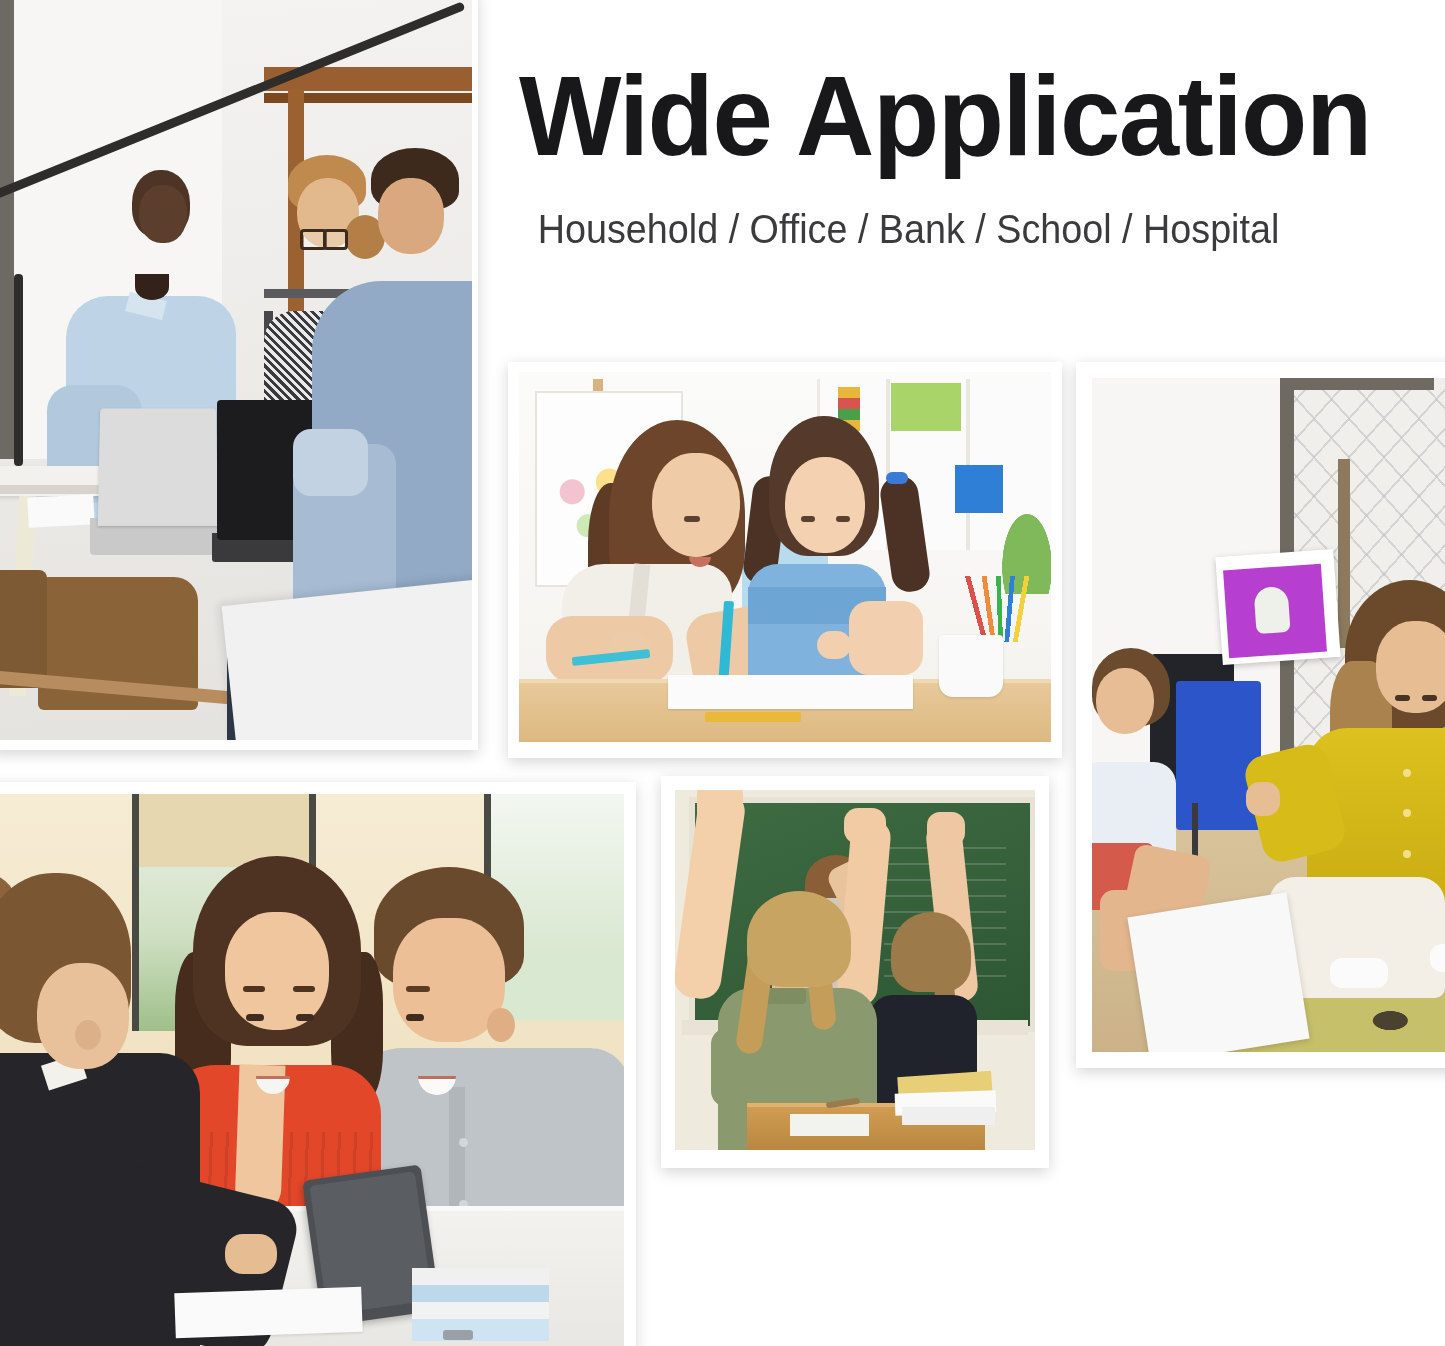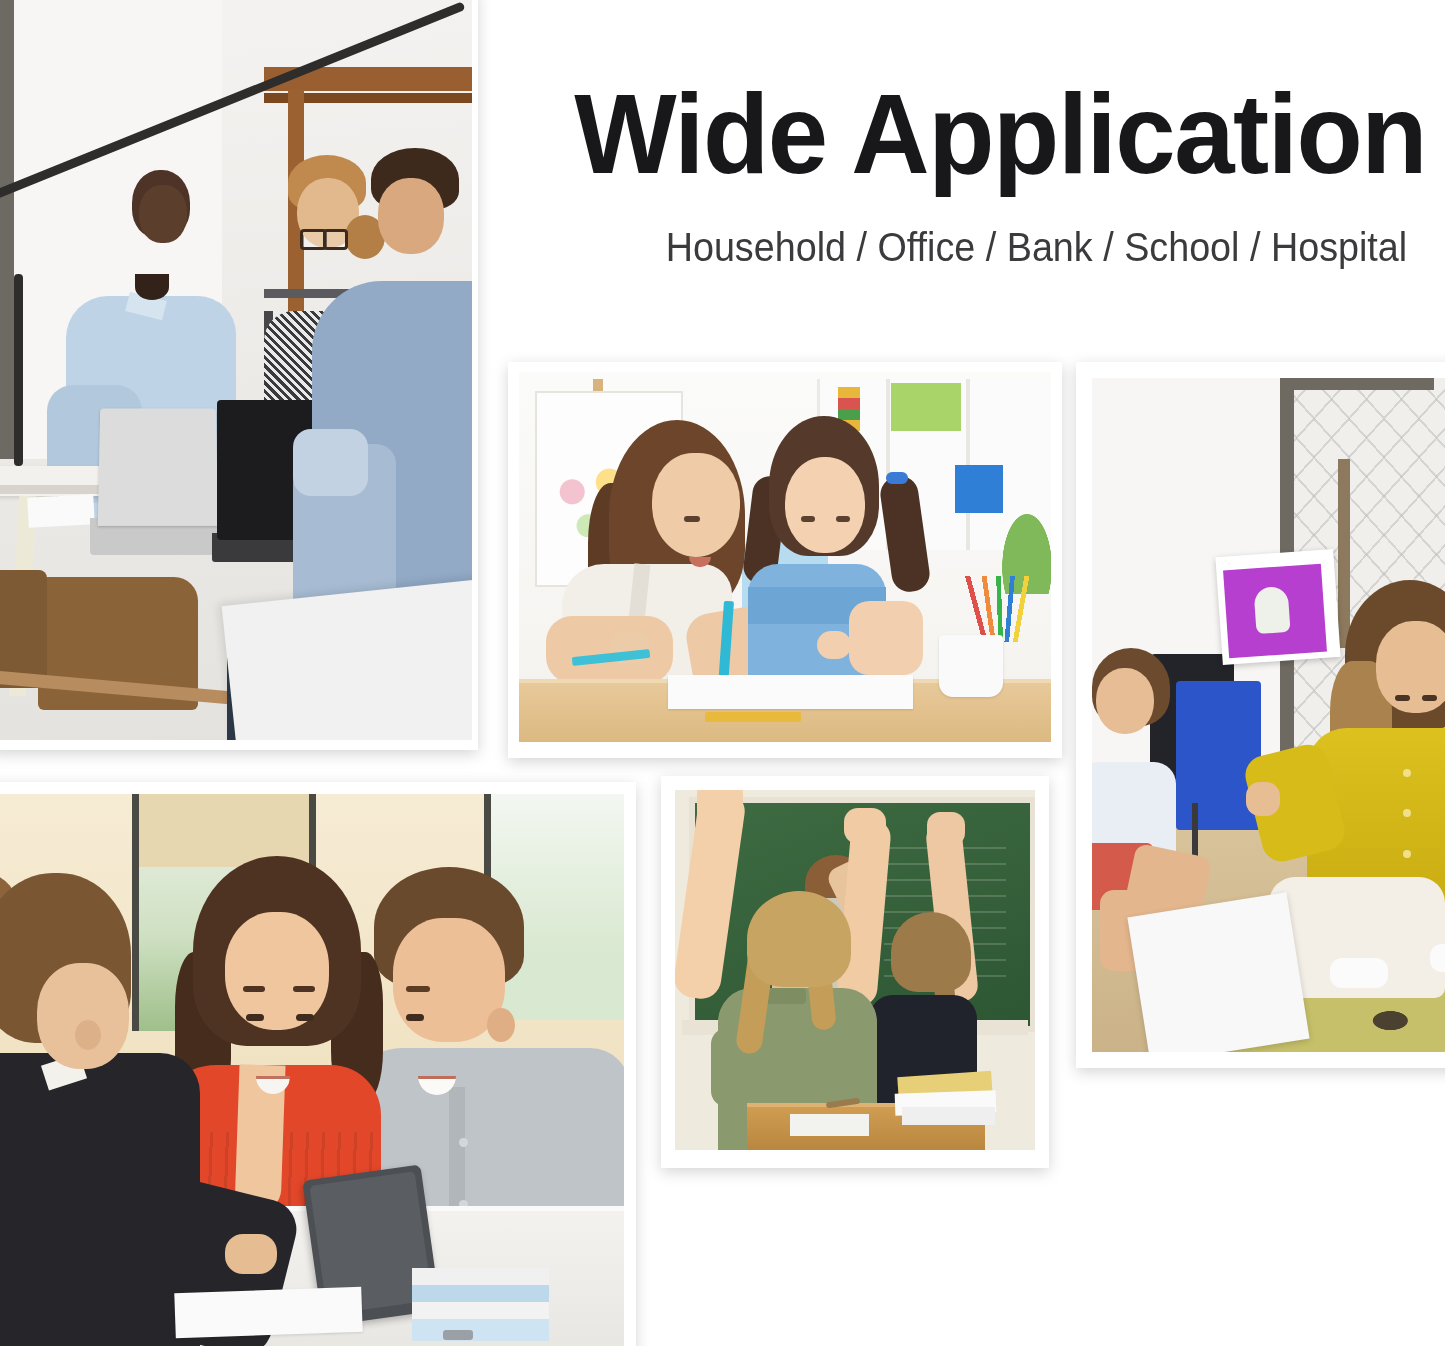--- a/index.html
+++ b/index.html
@@ -12,23 +12,23 @@
     height: 1346px;
     position: relative;
     overflow: hidden;
     font-family: "Liberation Sans", sans-serif;
   }
 
   
   #header-block {
     position: absolute;
     left: 500px;
-    top: 78px;
+    top: 60px;
     width: 945px;
-    text-align: right;
+    text-align: left;
   }
   #page-title {
     font-family: "Liberation Sans", sans-serif;
     font-size: 113px;
     font-weight: 700;
     line-height: 1.0;
     letter-spacing: -1.5px;
     color: #18181a;
     margin: 0;
     transform: scaleX(0.96);

